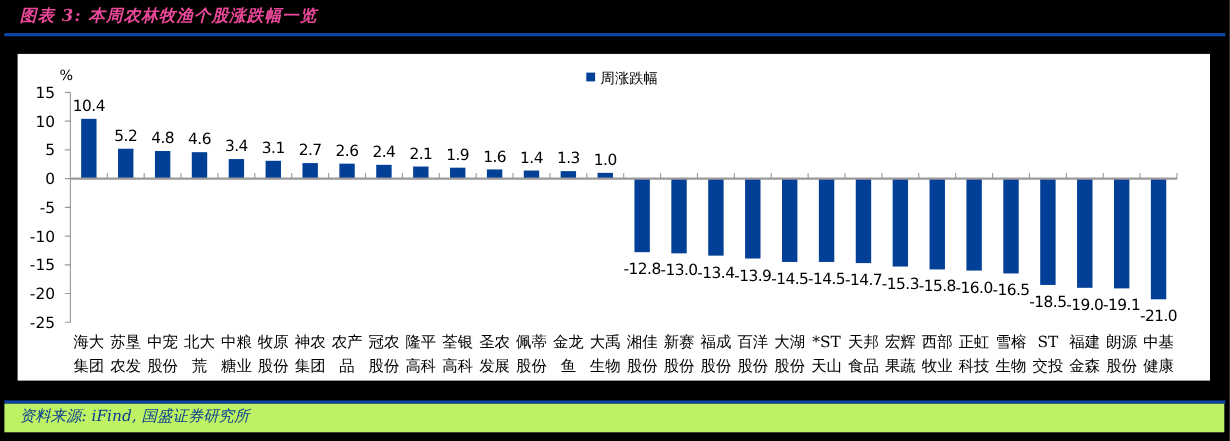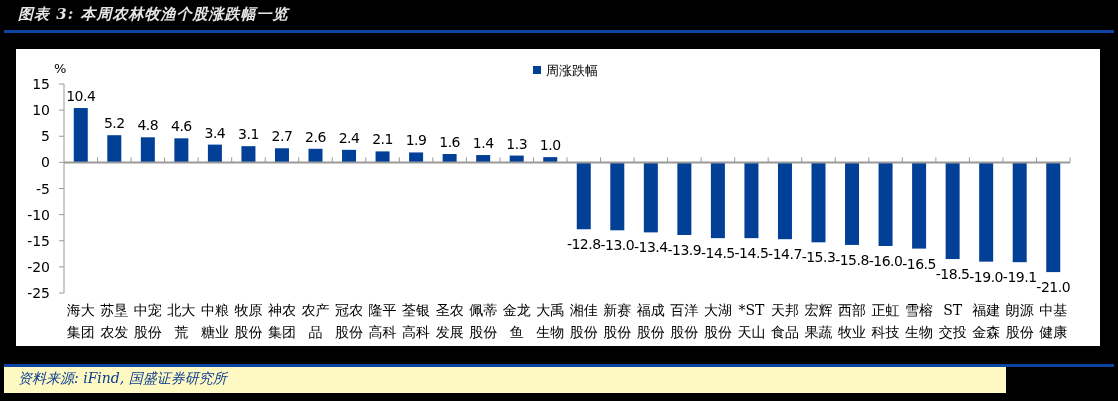--- a/index.html
+++ b/index.html
@@ -1,24 +1,24 @@
 <!DOCTYPE html>
 <html><head>
 <meta charset="utf-8">
 <style>
   html, body { margin: 0; padding: 0; }
   body { width: 1118px; height: 401px; background: #000000; position: relative; overflow: hidden;
          font-family: "DejaVu Sans", sans-serif; }
   .title { position: absolute; left: 18px; top: 5px; font-size: 15px; font-style: italic; font-weight: bold;
-           color: #e5e5e5; font-family: "DejaVu Serif", serif; letter-spacing: 1px; white-space: nowrap; }
+           color: #ec4899; font-family: "DejaVu Serif", serif; letter-spacing: 1px; white-space: nowrap; }
   .title-rule { position: absolute; left: 4px; top: 30px; width: 1110px; height: 3px; background: #0b44a3; }
   .panel { position: absolute; left: 16px; top: 49px; width: 1084px; height: 297px; background: #ffffff; }
   .chart-svg { position: absolute; left: 0; top: 0; }
   .footer-rule { position: absolute; left: 4px; top: 364px; width: 1110px; height: 3px; background: #0b44a3; }
-  .footer { position: absolute; left: 4px; top: 367px; width: 1002px; height: 26px; background: #fef9c3; }
+  .footer { position: absolute; left: 4px; top: 367px; width: 1109px; height: 26px; background: #bef264; }
   .footer-text { position: absolute; left: 14px; top: 3px; font-size: 14px; font-style: italic; color: #0b3d91;
                  font-family: "DejaVu Serif", serif; white-space: nowrap; }
 </style>
 </head>
 <body>
 
 <div class="title">图表 3: 本周农林牧渔个股涨跌幅一览</div>
 <div class="title-rule"></div>
 
 <div class="panel">

